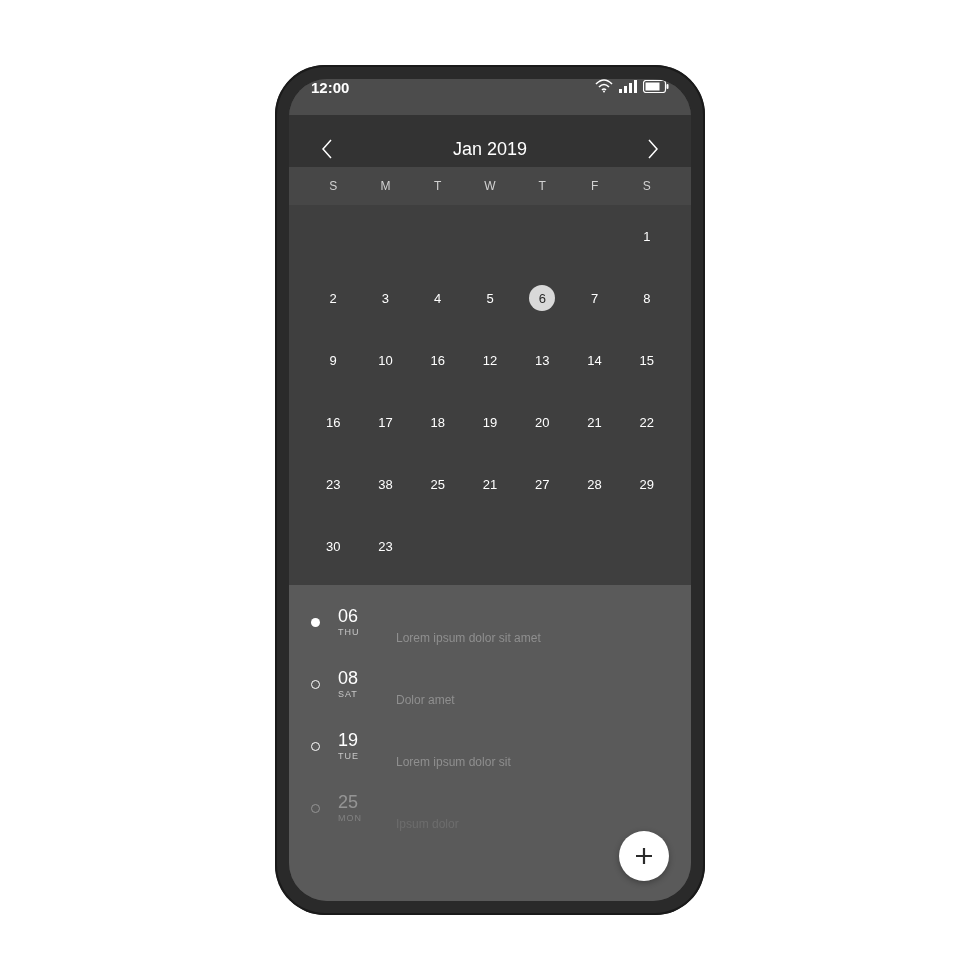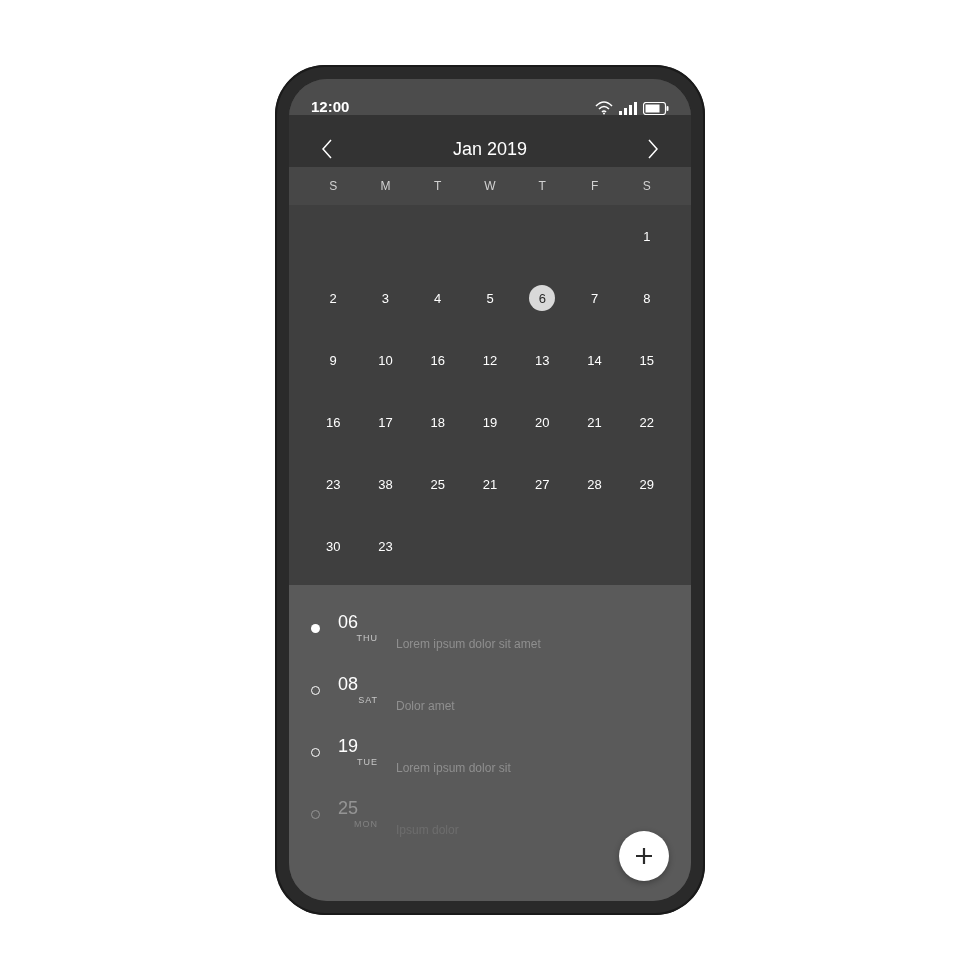--- a/index.html
+++ b/index.html
@@ -26,21 +26,21 @@
     height: 100%;
     background: #3f3f3f;
     border-radius: 38px;
     overflow: hidden;
     position: relative;
   }
   .status-bar {
     height: 36px;
     background: #4c4c4c;
     display: flex;
-    align-items: flex-end;
+    align-items: flex-start;
     justify-content: space-between;
     padding: 0 22px;
     color: #fff;
     font-size: 15px;
     font-weight: 600;
   }
   .status-icons {
     display: flex;
     align-items: center;
     gap: 6px;
@@ -105,21 +105,21 @@
     color: #2a2a2a;
     display: flex;
     align-items: center;
     justify-content: center;
     font-weight: 500;
   }
 
   .events {
     background: #5a5a5a;
     flex: 1;
-    padding: 12px 22px 0;
+    padding: 6px 22px 0;
     position: relative;
     height: 220px;
     overflow: hidden;
   }
   .event-row {
     display: flex;
     align-items: center;
     gap: 18px;
     padding: 8px 0;
   }
@@ -140,21 +140,20 @@
     color: #fff;
     font-size: 18px;
     font-weight: 500;
     line-height: 1;
   }
   .date-block .dow {
     color: #c7c7c7;
     font-size: 9px;
     letter-spacing: 1px;
     margin-top: 2px;
-    text-align: right;
   }
   .event-text {
     color: #8f8f8f;
     font-size: 12px;
     flex: 1;
     margin-top: 32px;
   }
 
   .fab {
     position: absolute;

